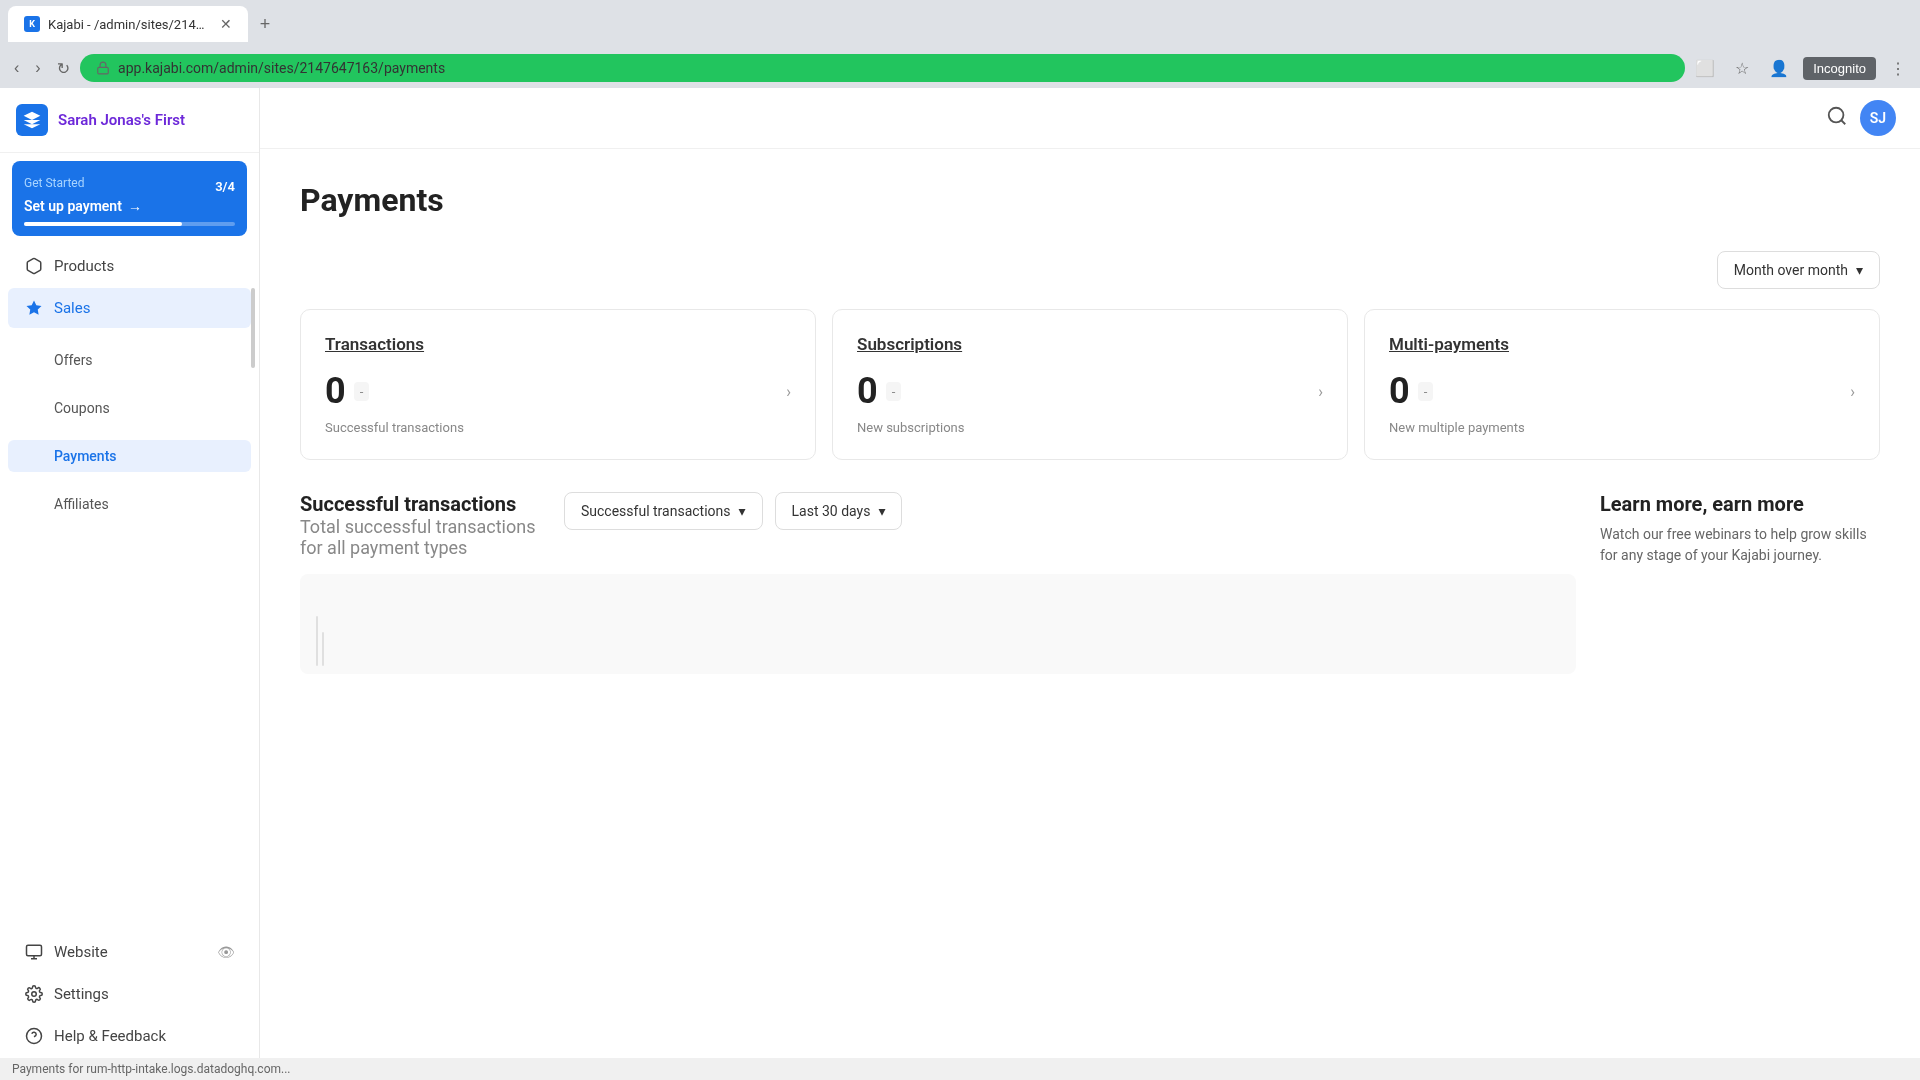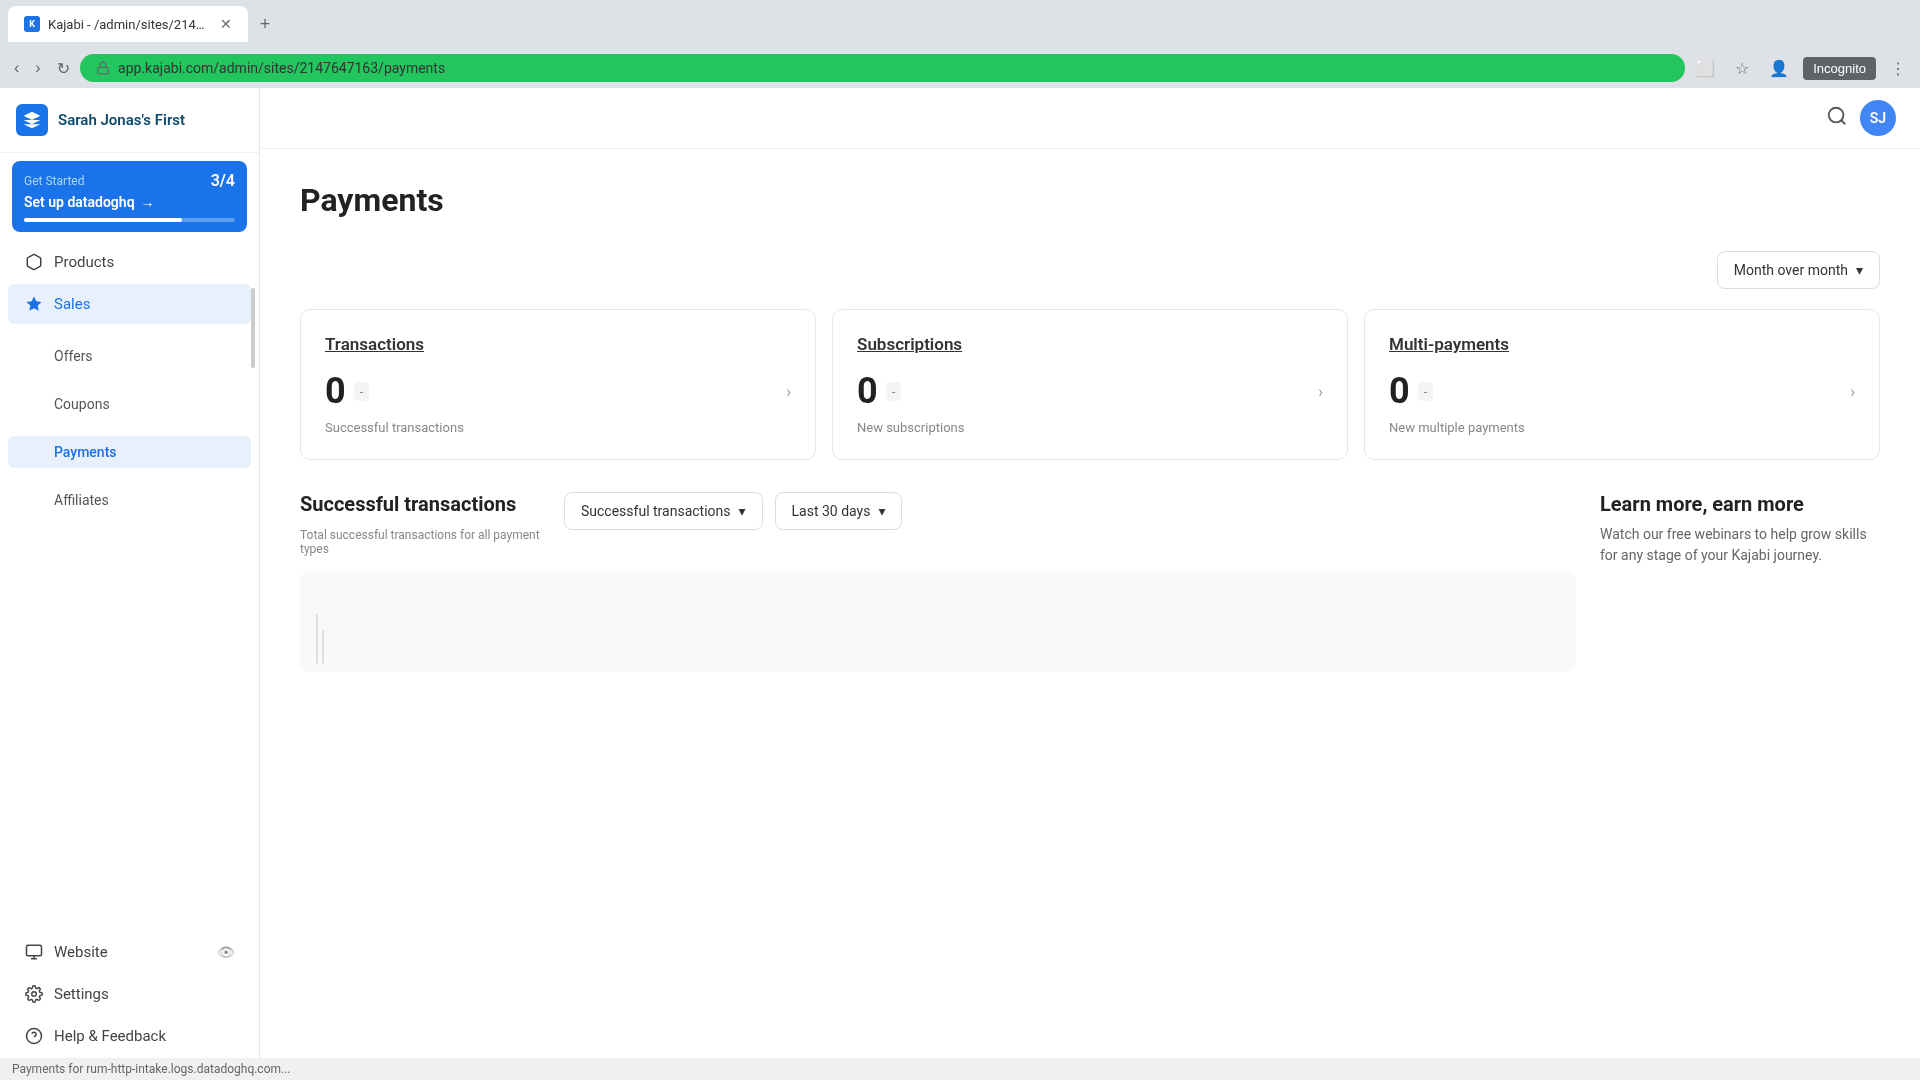--- a/index.html
+++ b/index.html
@@ -21,25 +21,25 @@
     .incognito-btn { background: #5f6368; border-radius: 4px; color: white; padding: 4px 10px; font-size: 13px; cursor: pointer; border: none; }
 
     
     .app-container { display: flex; flex: 1; overflow: hidden; }
 
     
     .sidebar { width: 260px; background: #fff; border-right: 1px solid #e8e8e8; display: flex; flex-direction: column; flex-shrink: 0; overflow-y: auto; position: relative; }
     .sidebar-header { padding: 16px; display: flex; align-items: center; gap: 10px; border-bottom: 1px solid #f0f0f0; }
     .sidebar-logo { width: 32px; height: 32px; background: #1a73e8; border-radius: 6px; display: flex; align-items: center; justify-content: center; }
     .sidebar-logo svg { color: white; }
-    .sidebar-title { font-size: 15px; font-weight: 600; color: #0c4a6e; }
+    .sidebar-title { font-size: 15px; font-weight: 600; color: #6d28d9; }
     .get-started-banner { background: #1a73e8; margin: 8px 12px; border-radius: 8px; padding: 10px 12px; cursor: pointer; }
     .get-started-top { display: flex; justify-content: space-between; align-items: center; }
     .get-started-label { color: #a8d4ff; font-size: 12px; }
-    .get-started-count { color: white; font-size: 16px; font-weight: 600; }
+    .get-started-count { color: white; font-size: 13px; font-weight: 600; margin-top: 8px; }
     .get-started-title { color: white; font-size: 14px; font-weight: 600; margin-top: 4px; display: flex; align-items: center; gap: 6px; }
     .get-started-progress { background: rgba(255,255,255,0.3); height: 4px; border-radius: 2px; margin-top: 8px; }
     .get-started-progress-fill { background: white; height: 4px; border-radius: 2px; width: 75%; }
 
     .nav-item { display: flex; align-items: center; gap: 10px; padding: 10px 16px; cursor: pointer; color: #444; font-size: 15px; text-decoration: none; border-radius: 6px; margin: 2px 8px; }
     .nav-item.active { background: #e8f0fe; color: #1a73e8; }
     .nav-item .nav-icon { width: 20px; height: 20px; display: flex; align-items: center; justify-content: center; flex-shrink: 0; }
 
     .sub-nav-item { display: flex; align-items: center; padding: 8px 16px 8px 46px; cursor: pointer; color: #555; font-size: 14px; border-radius: 6px; margin: 16px 8px; }
     .sub-nav-item.active { background: #e8f0fe; color: #1a73e8; font-weight: 500; }
@@ -68,21 +68,21 @@
     .card-value-row { display: flex; align-items: center; gap: 8px; margin-bottom: 8px; }
     .card-value { font-size: 36px; font-weight: 700; color: #222; }
     .card-change { font-size: 13px; color: #888; background: #f5f5f5; padding: 2px 6px; border-radius: 4px; }
     .card-arrow { margin-left: auto; color: #999; font-size: 16px; }
     .card-label { font-size: 13px; color: #888; }
 
     
     .bottom-section { display: flex; gap: 24px; }
     .transactions-section { flex: 1; }
     .transactions-title { font-size: 20px; font-weight: 700; color: #222; }
-    .transactions-subtitle { font-size: 12px; color: #888; margin-top: 12px; }
+    .transactions-subtitle { font-size: 18px; color: #888; margin-top: 0; }
     .filter-btn { border: 1px solid #ddd; border-radius: 8px; padding: 10px 16px; font-size: 14px; color: #333; background: #fff; cursor: pointer; display: flex; align-items: center; gap: 8px; }
 
     .learn-more-section { width: 280px; flex-shrink: 0; }
     .learn-more-title { font-size: 20px; font-weight: 700; color: #222; margin-bottom: 8px; }
     .learn-more-desc { font-size: 14px; color: #666; line-height: 1.5; }
 
     .status-bar { background: #f0f0f0; padding: 4px 12px; font-size: 12px; color: #666; }
     .transactions-left { width: 240px; flex-shrink: 0; }
   </style>
 </head>
@@ -132,21 +132,21 @@
       </div>
       <span class="sidebar-title">Sarah Jonas's First</span>
     </div>
 
     <div class="get-started-banner">
       <div class="get-started-top">
         <span class="get-started-label">Get Started</span>
         <span class="get-started-count">3/4</span>
       </div>
       <div class="get-started-title">
-        <span>Set up datadoghq</span>
+        <span>Set up payment</span>
         <span>→</span>
       </div>
       <div class="get-started-progress">
         <div class="get-started-progress-fill"></div>
       </div>
     </div>
 
     <div>
 
       <div class="nav-item">

